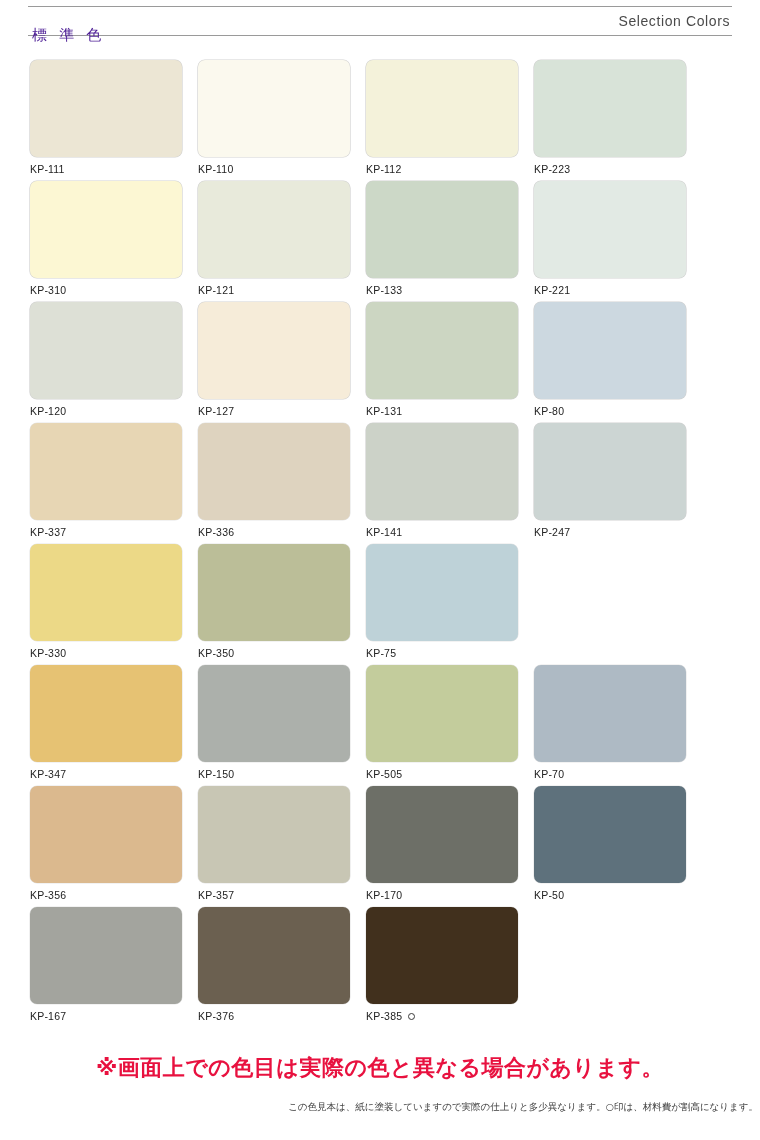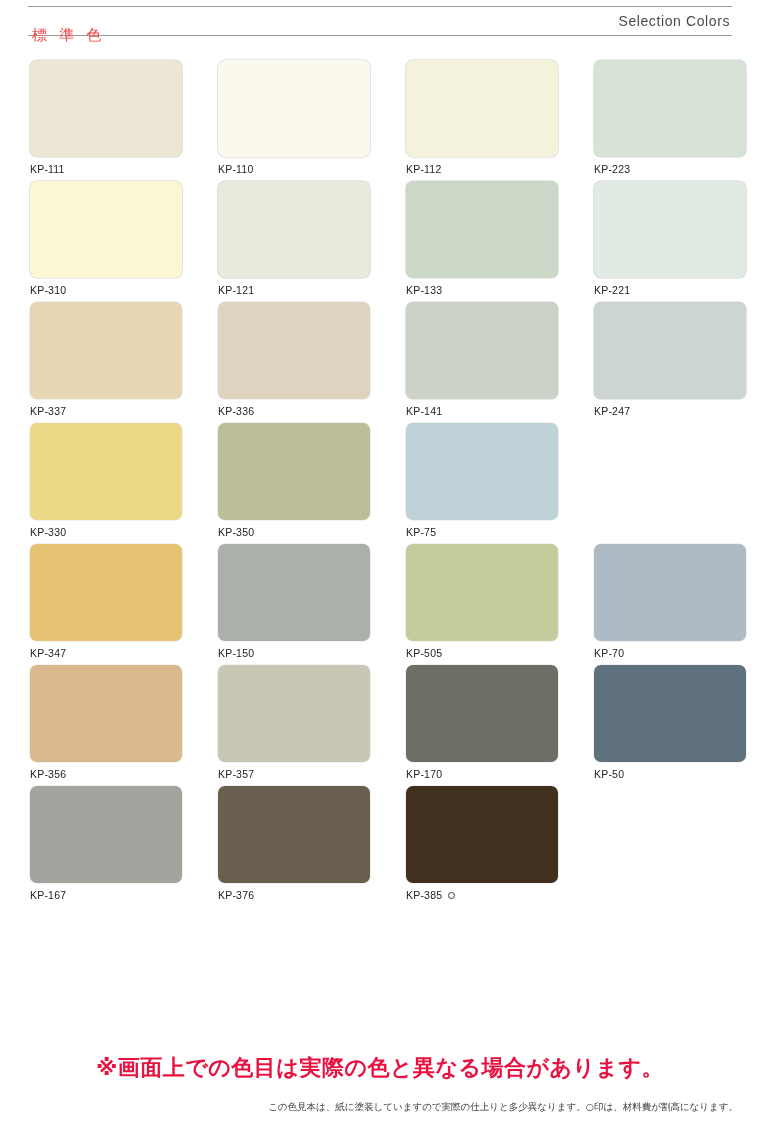--- a/index.html
+++ b/index.html
@@ -26,21 +26,21 @@
     border-top: 1px solid #9a9a9a;
     border-bottom: 1px solid #9a9a9a;
     display: flex;
     align-items: center;
     justify-content: space-between;
     box-sizing: border-box;
   }
   .header-title {
     font-size: 15px;
     letter-spacing: 4px;
-    color: #ef4444;
+    color: #4c1d95;
     font-weight: 500;
     padding-left: 4px;
     white-space: nowrap;
     margin-top: 29px;
   }
   .header-sub {
     font-size: 14px;
     color: #4a4a4a;
     letter-spacing: 0.6px;
     padding-right: 2px;
@@ -53,21 +53,21 @@
     left: 30px;
     top: 60px;
     width: 700px;
   }
   .row {
     display: flex;
     height: 121px;
   }
   .cell {
     width: 152px;
-    margin-right: 36px;
+    margin-right: 16px;
   }
   .cell:last-child { margin-right: 12px; }
 
   .chip {
     width: 152px;
     height: 97px;
     border-radius: 7px;
     box-sizing: border-box;
     box-shadow: 0 0 0 0.6px rgba(0,0,0,0.10);
   }
@@ -109,20 +109,21 @@
   .fineprint {
     position: absolute;
     left: 0;
     top: 1101px;
     width: 738px;
     text-align: right;
     color: #3a3a3a;
     font-size: 9.5px;
     letter-spacing: 0px;
     font-family: "DejaVu Sans", "Liberation Sans", sans-serif;
+    padding-left: 20px;
   }
 </style>
 </head>
 <body>
 
 <div class="header">
   <div class="header-title">標 準 色</div>
   <div class="header-sub">Selection Colors</div>
 </div>
 
@@ -174,20 +175,46 @@
       </div>
       <div class="cell">
         <div class="chip light" style="background: rgb(226, 234, 228);"></div>
         <div class="label">
           <span>KP-221</span>
         </div>
       </div>
     </div>
     <div class="row">
       <div class="cell">
+        <div class="chip light" style="background: rgb(221, 224, 214);"></div>
+        <div class="label">
+          <span>KP-120</span>
+        </div>
+      </div>
+      <div class="cell">
+        <div class="chip light" style="background: rgb(246, 236, 217);"></div>
+        <div class="label">
+          <span>KP-127</span>
+        </div>
+      </div>
+      <div class="cell">
+        <div class="chip light" style="background: rgb(204, 214, 194);"></div>
+        <div class="label">
+          <span>KP-131</span>
+        </div>
+      </div>
+      <div class="cell">
+        <div class="chip light" style="background: rgb(204, 216, 224);"></div>
+        <div class="label">
+          <span>KP-80</span>
+        </div>
+      </div>
+    </div>
+    <div class="row">
+      <div class="cell">
         <div class="chip" style="background: rgb(231, 214, 180);"></div>
         <div class="label">
           <span>KP-337</span>
         </div>
       </div>
       <div class="cell">
         <div class="chip" style="background: rgb(222, 211, 191);"></div>
         <div class="label">
           <span>KP-336</span>
         </div>

